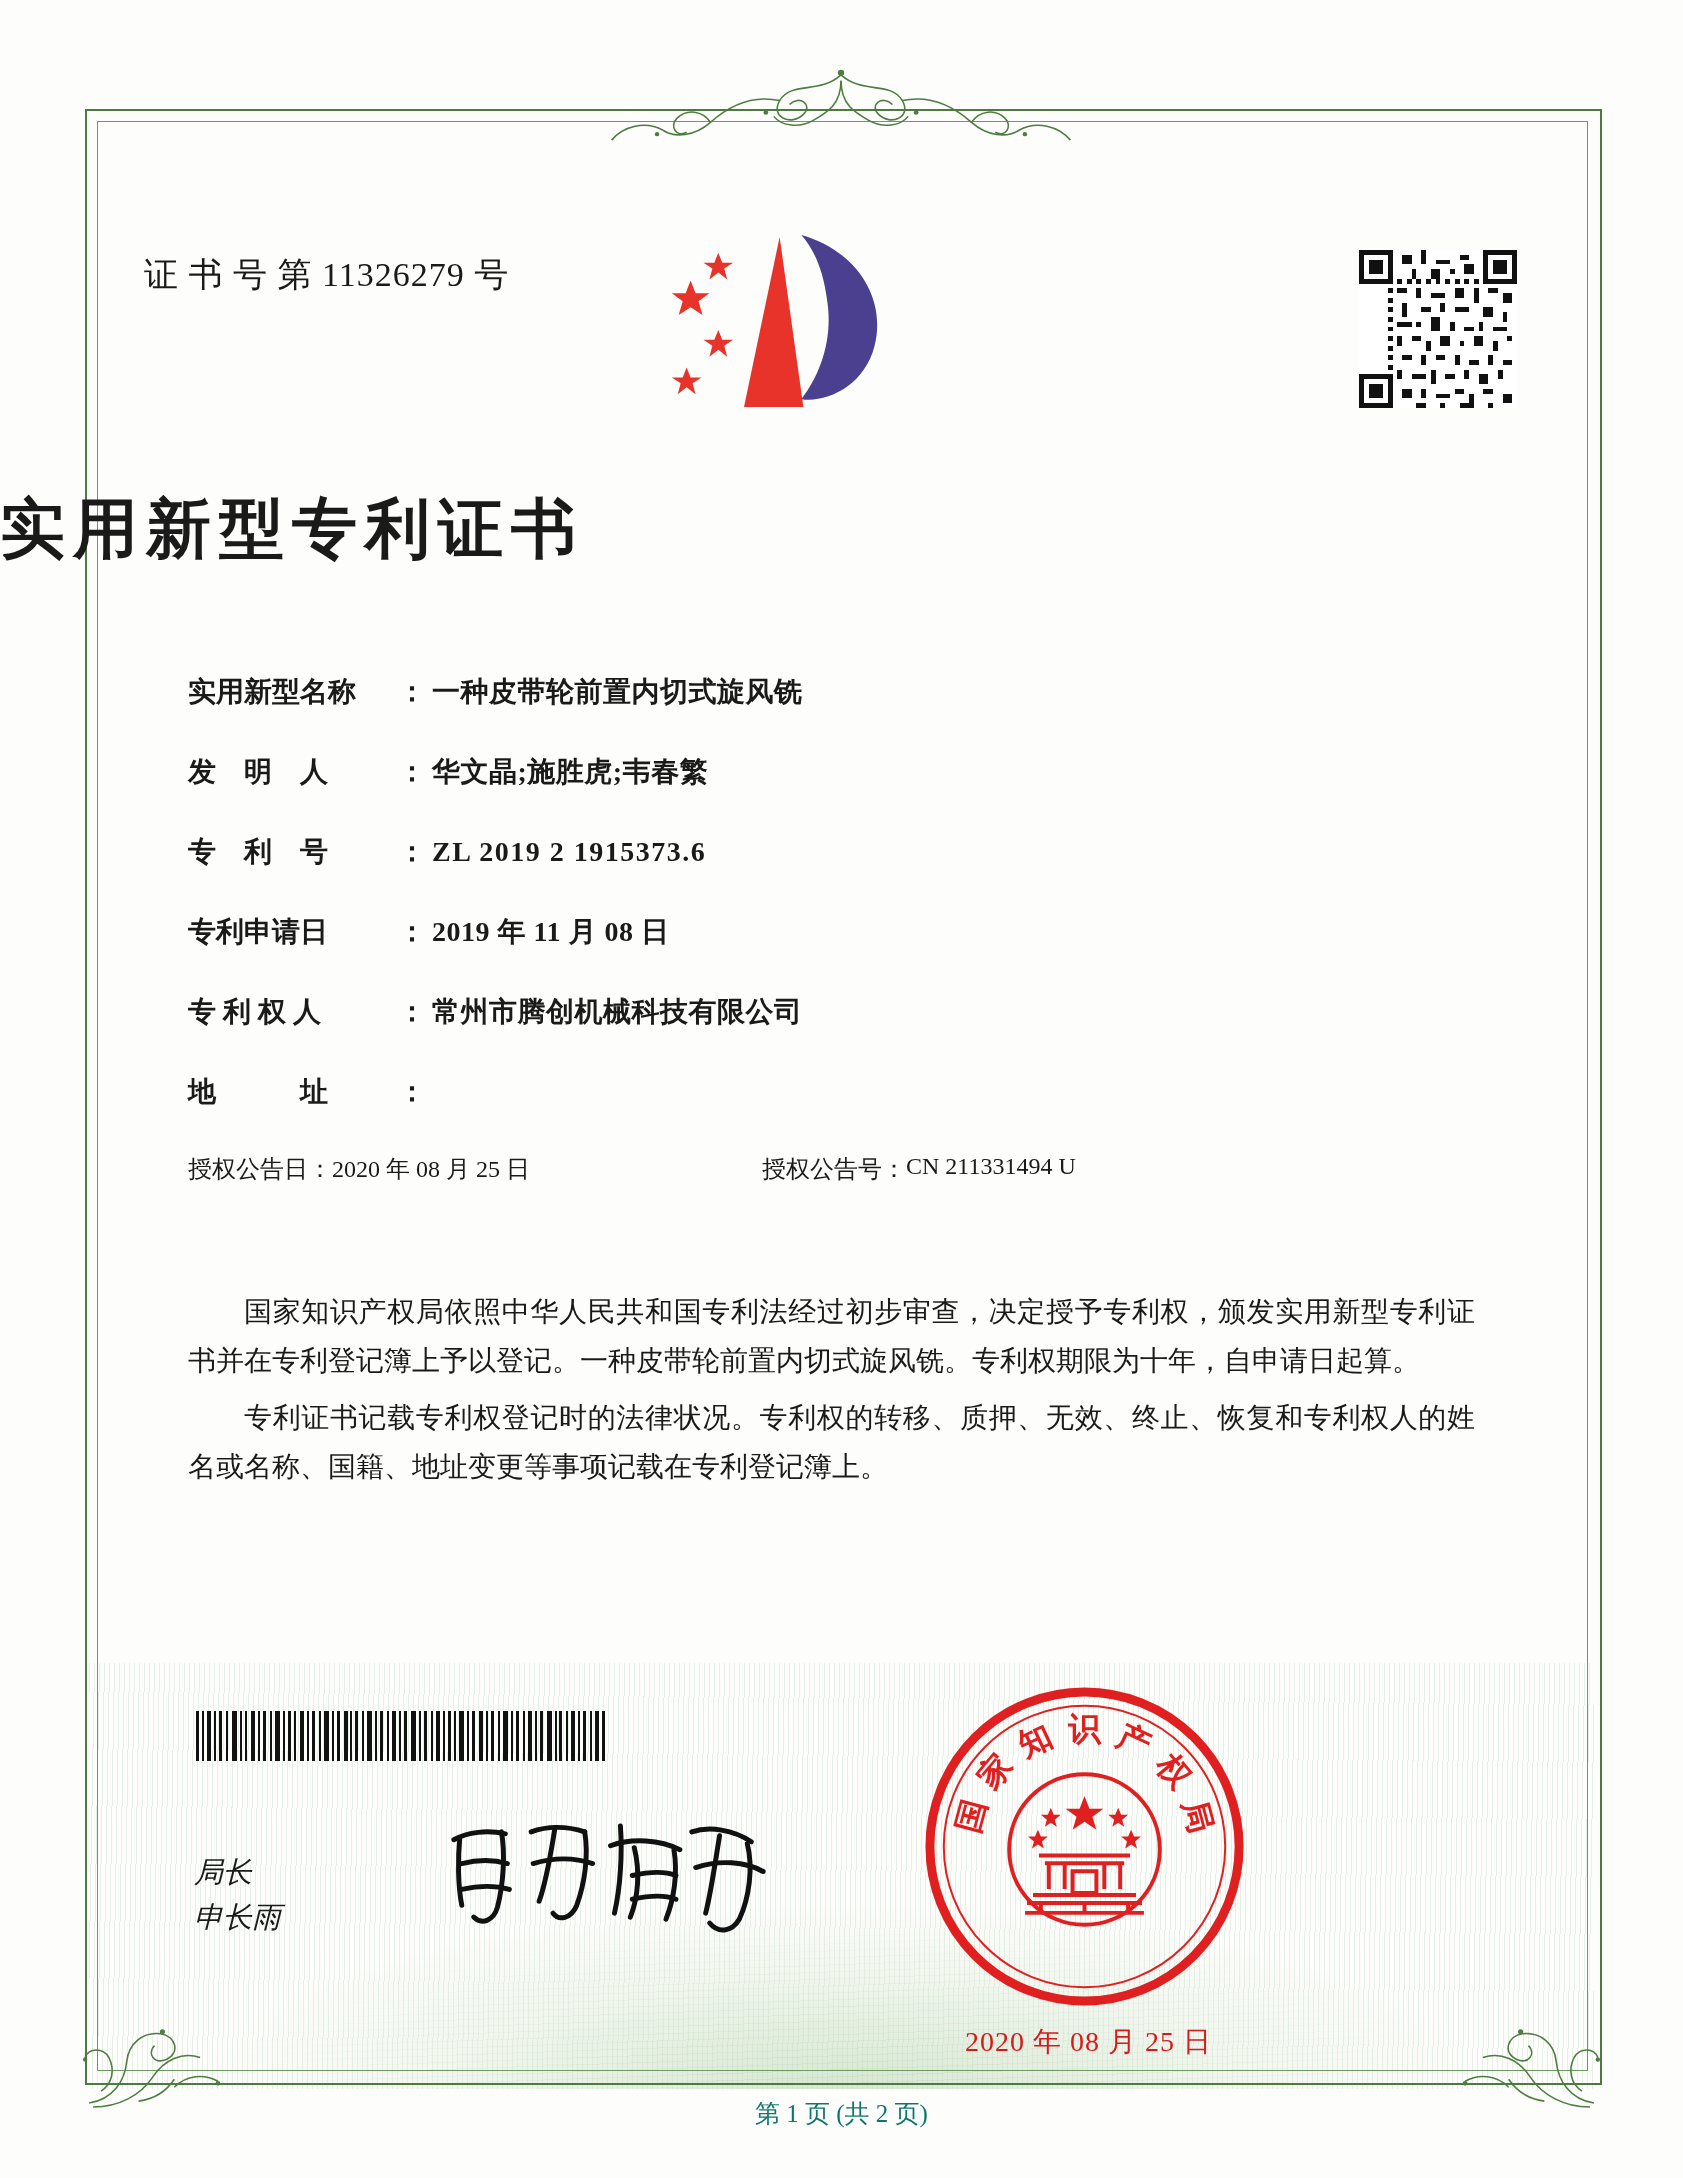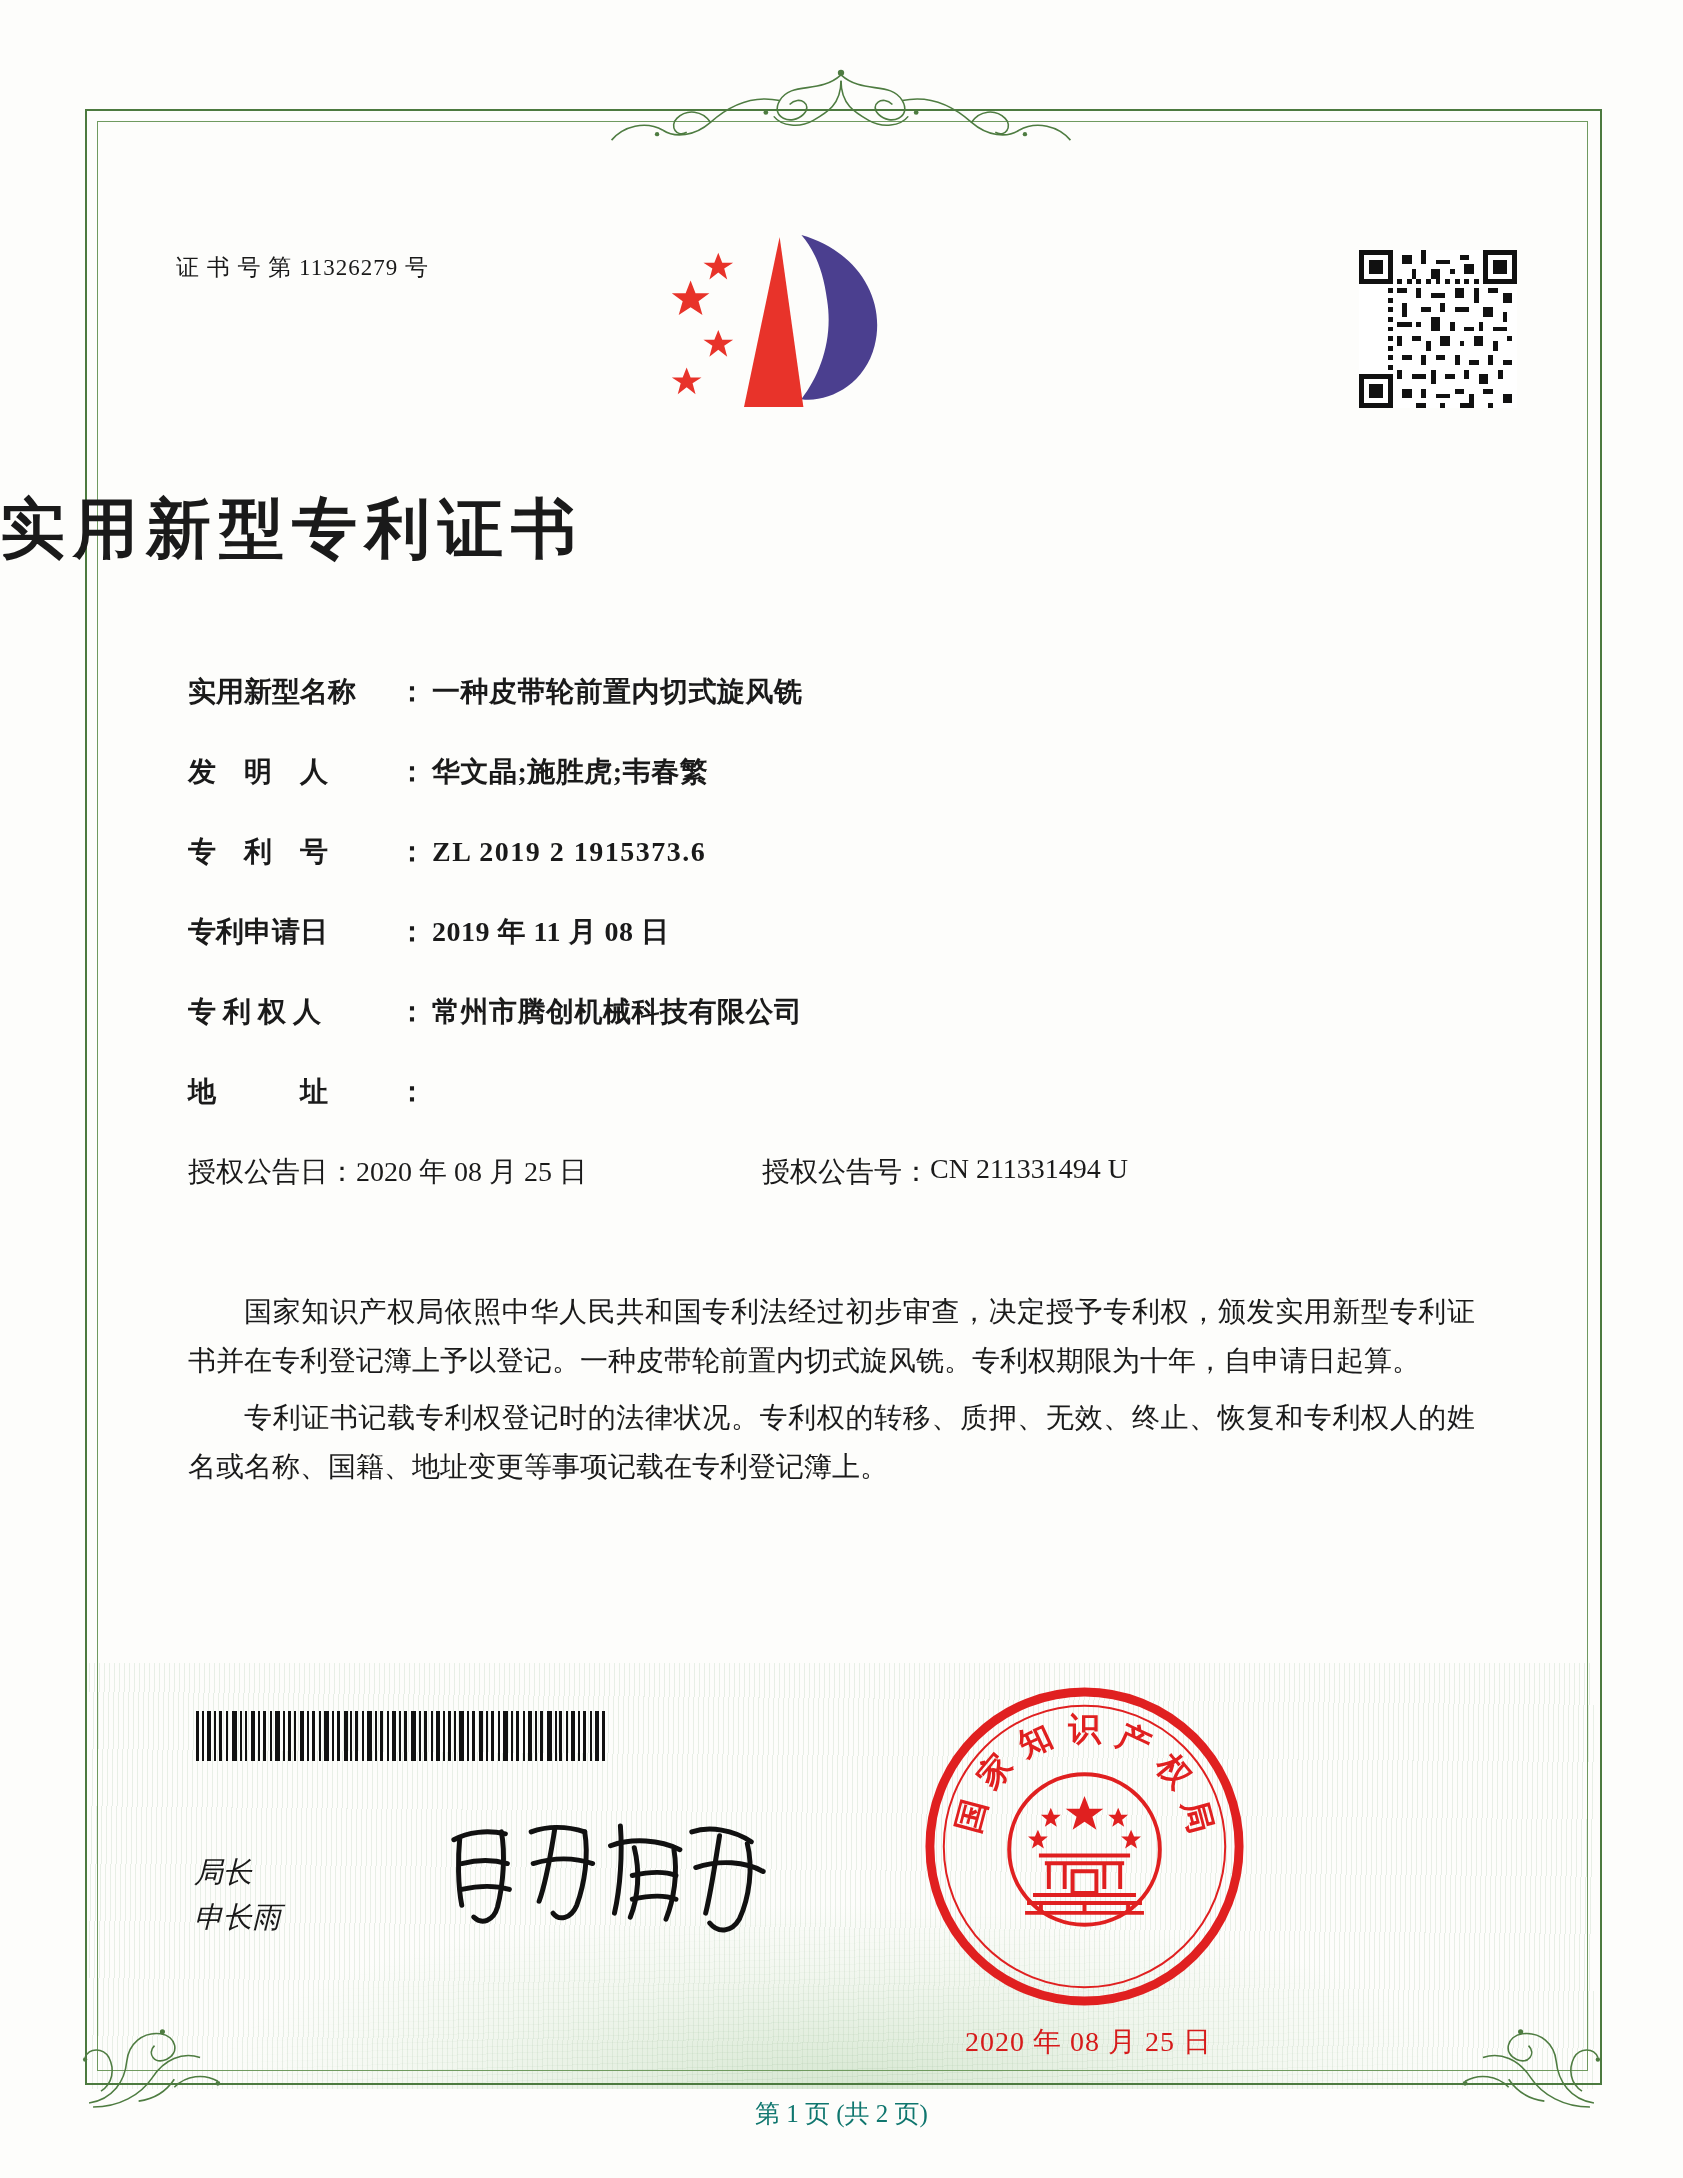--- a/index.html
+++ b/index.html
@@ -72,22 +72,22 @@
   }
   .orn svg { display: block; }
 
   .orn-top    { left: 554px; top: 61px; }
   .orn-bl     { left: 79px;  bottom: 65px; }
   .orn-br     { right: 79px; bottom: 65px; }
 
   
   .cert-no {
     position: absolute;
-    left: 176px; top: 252px;
-    font-size: 23px;
+    left: 144px; top: 252px;
+    font-size: 34px;
     letter-spacing: 1px;
     white-space: nowrap;
   }
 
   .logo {
     position: absolute;
     left: 653px; top: 223px;
     width: 277px; height: 198px;
   }
 
@@ -137,21 +137,21 @@
     letter-spacing: 0.5px;
   }
   .field-value.mono-ish {
     font-family: "Liberation Serif", serif;
     letter-spacing: 1.5px;
   }
 
   .pub-row {
     display: flex;
     align-items: baseline;
-    font-size: 28px;
+    font-size: 24px;
     white-space: nowrap;
     margin-bottom: 20px;
   }
   .pub-left { width: 574px; flex: 0 0 574px; display: flex; }
   .pub-right { display: flex; font-family: Liberation Serif, serif; }
 
   
   .paras {
     position: absolute;
     left: 188px;

